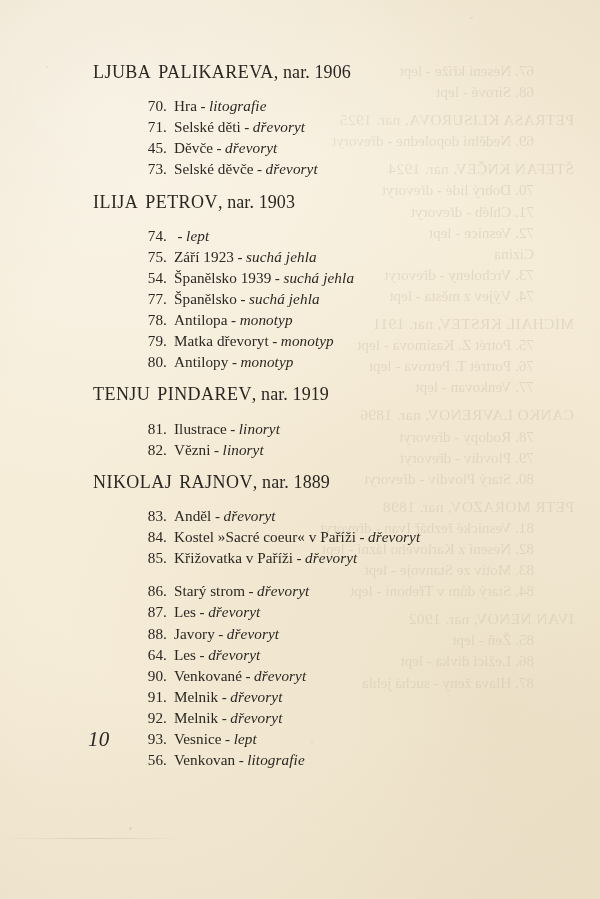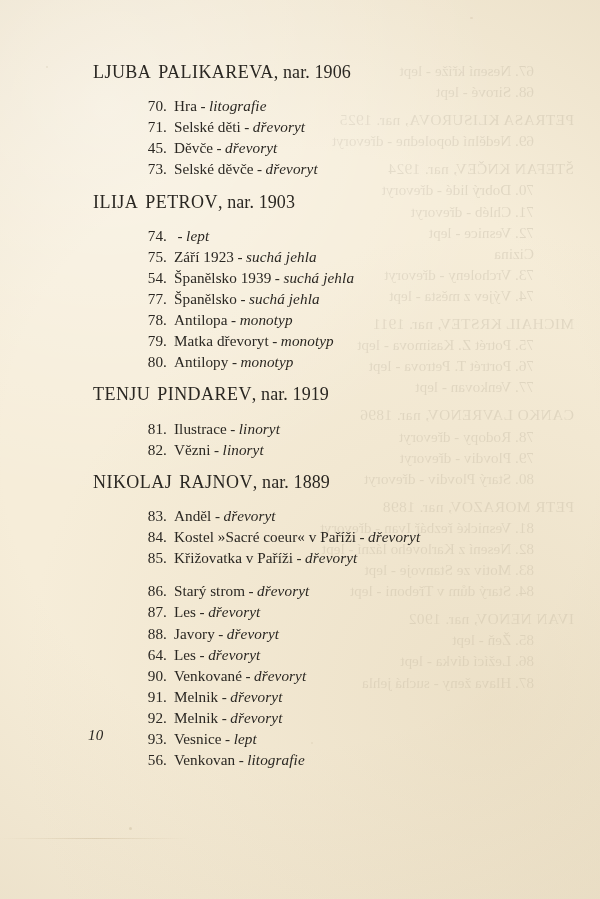--- a/index.html
+++ b/index.html
@@ -131,21 +131,21 @@
   .work-dash { padding: 0 3.5px; }
   .work-technique {
     font-style: italic;
     letter-spacing: 0.1px;
   }
 
   .folio {
     position: absolute;
     left: 88px;
     top: 727px;
-    font-size: 15px;
+    font-size: 21px;
     font-style: italic;
     letter-spacing: 0.3px;
     z-index: 4;
   }
 </style>
 </head>
 <body>
 
 <div class="bleed-layer">
   <div class="bleed-col" id="bleed-col">

